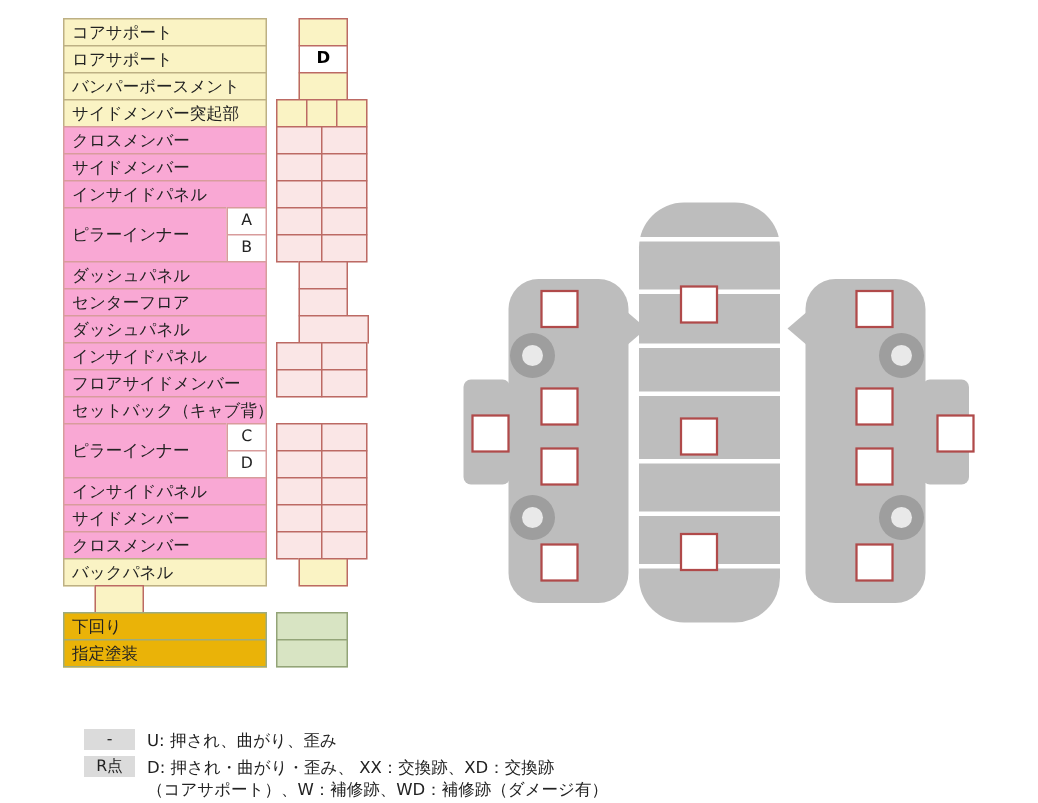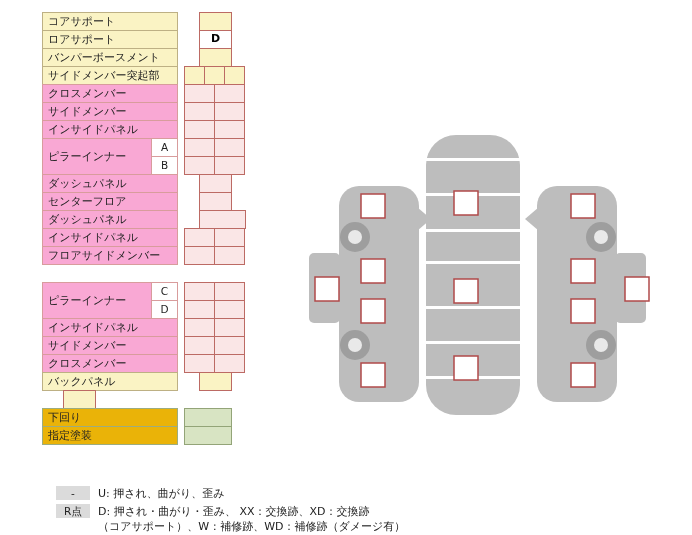--- a/index.html
+++ b/index.html
@@ -149,20 +149,21 @@
         </div>
       </div>
       <div class="prow">
         <div class="label tone-pink">フロアサイドメンバー</div>
         <div class="cellarea double">
           <div class="cell cfill-pink"></div>
           <div class="cell cfill-pink"></div>
         </div>
       </div>
       <div class="prow">
+        <div class="label tone-pink">セットバック（キャブ背）</div>
         <div class="cellarea none"></div>
       </div>
       <div class="group">
         <div class="label tone-pink">ピラーインナー</div>
         <div class="group-right">
           <div class="subrow">
             <div class="sublabel tone-pink">C</div>
             <div class="cellarea double">
               <div class="cell cfill-pink"></div>
               <div class="cell cfill-pink"></div>

